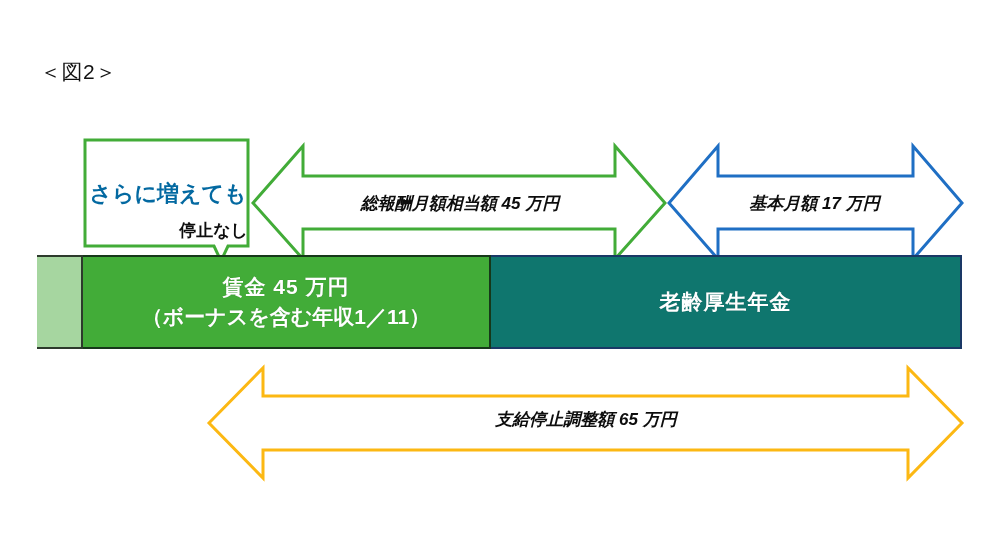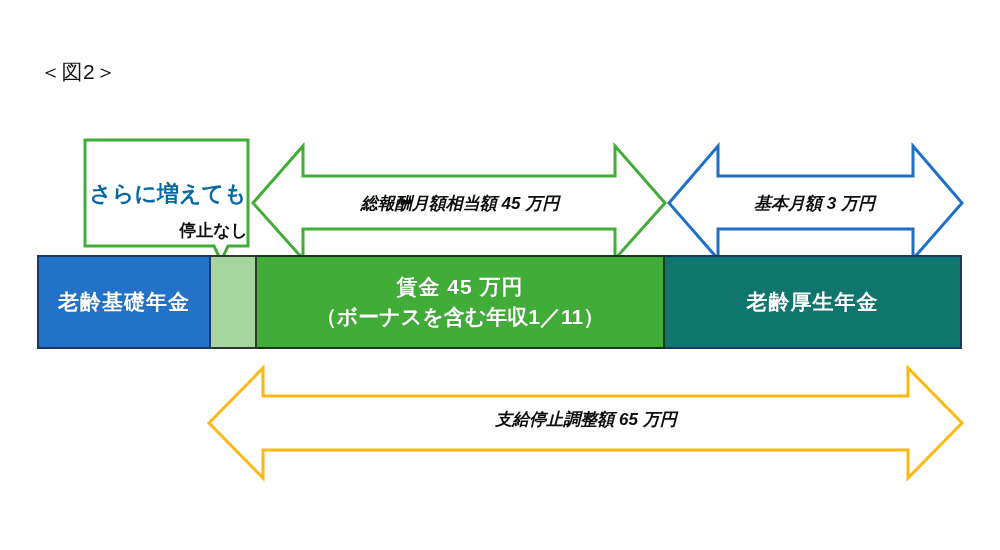--- a/index.html
+++ b/index.html
@@ -173,29 +173,26 @@
                L 263 478
                Z" fill="#ffffff" stroke="#fcb813" stroke-width="3" stroke-linejoin="miter"></path>
     </g>
   </svg>
 
   <div class="bubble-line-1">さらに増えても</div>
   <div class="bubble-line-2">停止なし</div>
 
   <div class="arrow-label" id="label-green">総報酬月額相当額 45 万円</div>
 
-  <div class="arrow-label" id="label-blue">基本月額 3 万円</div>
+  <div class="arrow-label" id="label-blue">基本月額 17 万円</div>
 
   <div class="arrow-label" id="label-yellow">支給停止調整額 65 万円</div>
 
   <div class="bar">
 
-    <div class="seg seg-basic">
-      <span class="seg-label">老齢基礎年金</span>
-    </div>
 
     <div class="seg seg-gap">
       <span class="seg-label"></span>
     </div>
 
     <div class="seg seg-wage">
       <span class="seg-label">賃金 45 万円</span>
       <span class="seg-label sub">（ボーナスを含む年収1／11）</span>
     </div>
 

